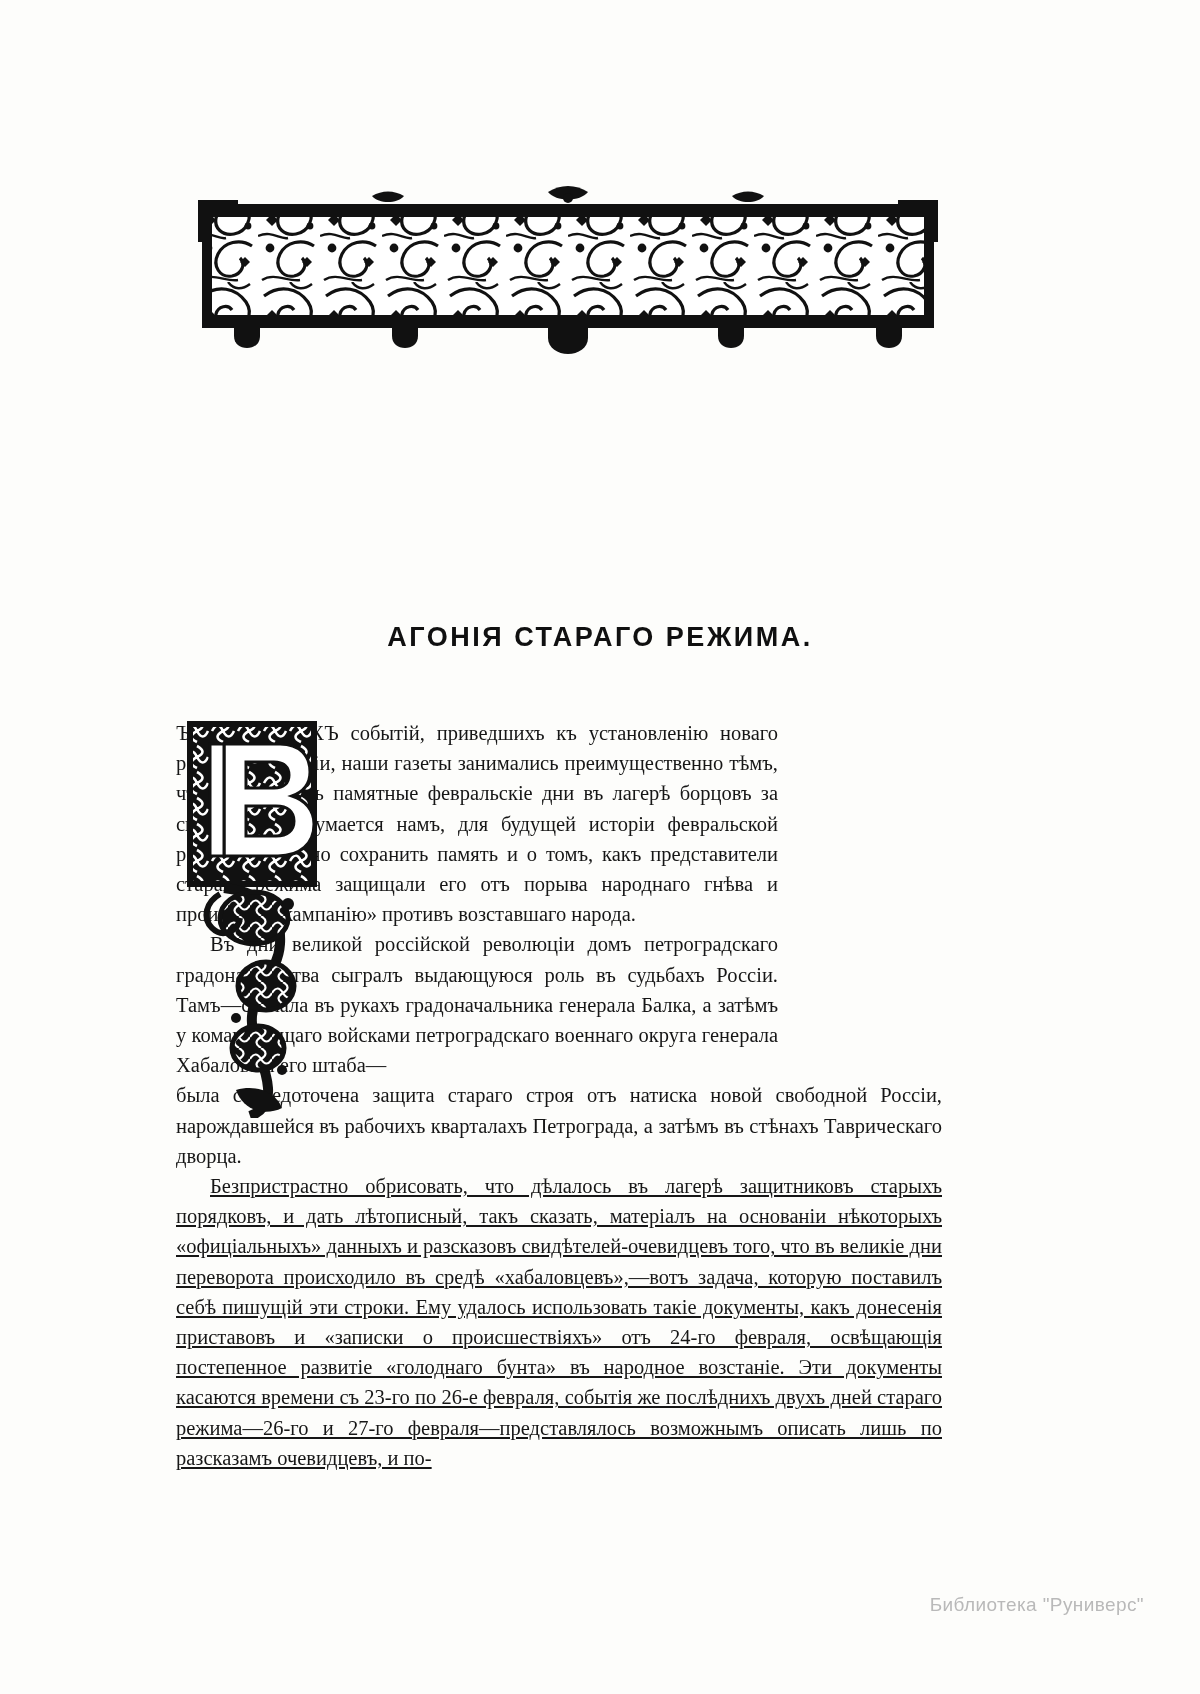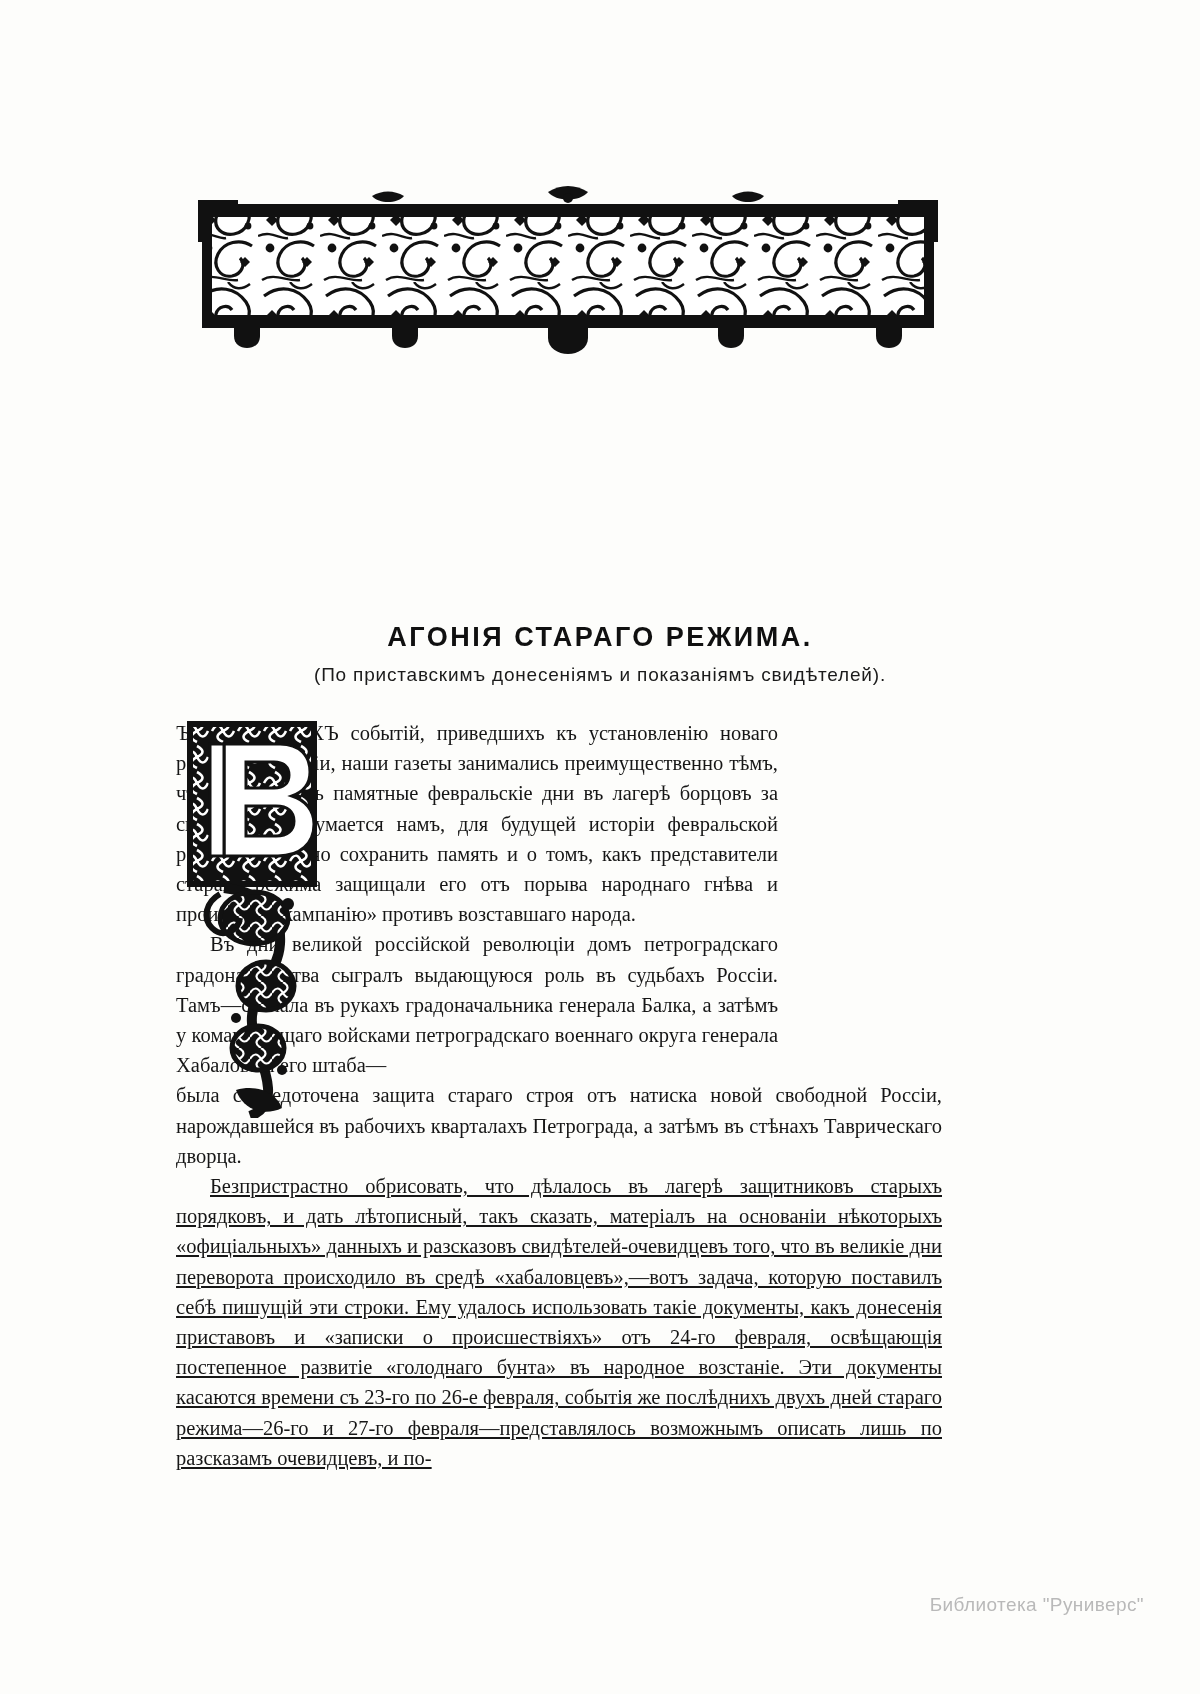--- a/index.html
+++ b/index.html
@@ -157,21 +157,20 @@
       <path d="M522 142 h26 v8 c0 8 -6 12 -13 12 c-7 0 -13 -4 -13 -12 z" fill="#111"></path>
       <path d="M680 142 h26 v8 c0 8 -6 12 -13 12 c-7 0 -13 -4 -13 -12 z" fill="#111"></path>
       <path d="M38 142 h26 v8 c0 8 -6 12 -13 12 c-7 0 -13 -4 -13 -12 z" fill="#111"></path>
 
       <rect x="14" y="26" width="716" height="5" fill="#111"></rect>
       <rect x="14" y="129" width="716" height="5" fill="#111"></rect>
     </svg>
   </div>
 
   <h1 class="title">АГОНІЯ СТАРАГО РЕЖИМА.</h1>
-  <div class="subtitle">(По приставскимъ донесеніямъ и показаніямъ свидѣтелей).</div>
 
   <div class="body-area">
 
     <div class="drop-cap">
       <svg viewBox="0 0 148 400" xmlns="http://www.w3.org/2000/svg" aria-hidden="true">
         <defs>
           <pattern id="knot" width="26" height="26" patternUnits="userSpaceOnUse">
             <rect width="26" height="26" fill="#111"></rect>
             <path d="M2 13 q6 -11 11 0 q6 11 11 0" fill="none" stroke="#fff" stroke-width="2.6"></path>
             <path d="M13 2 q11 6 0 11 q-11 6 0 11" fill="none" stroke="#fff" stroke-width="2.6"></path>

